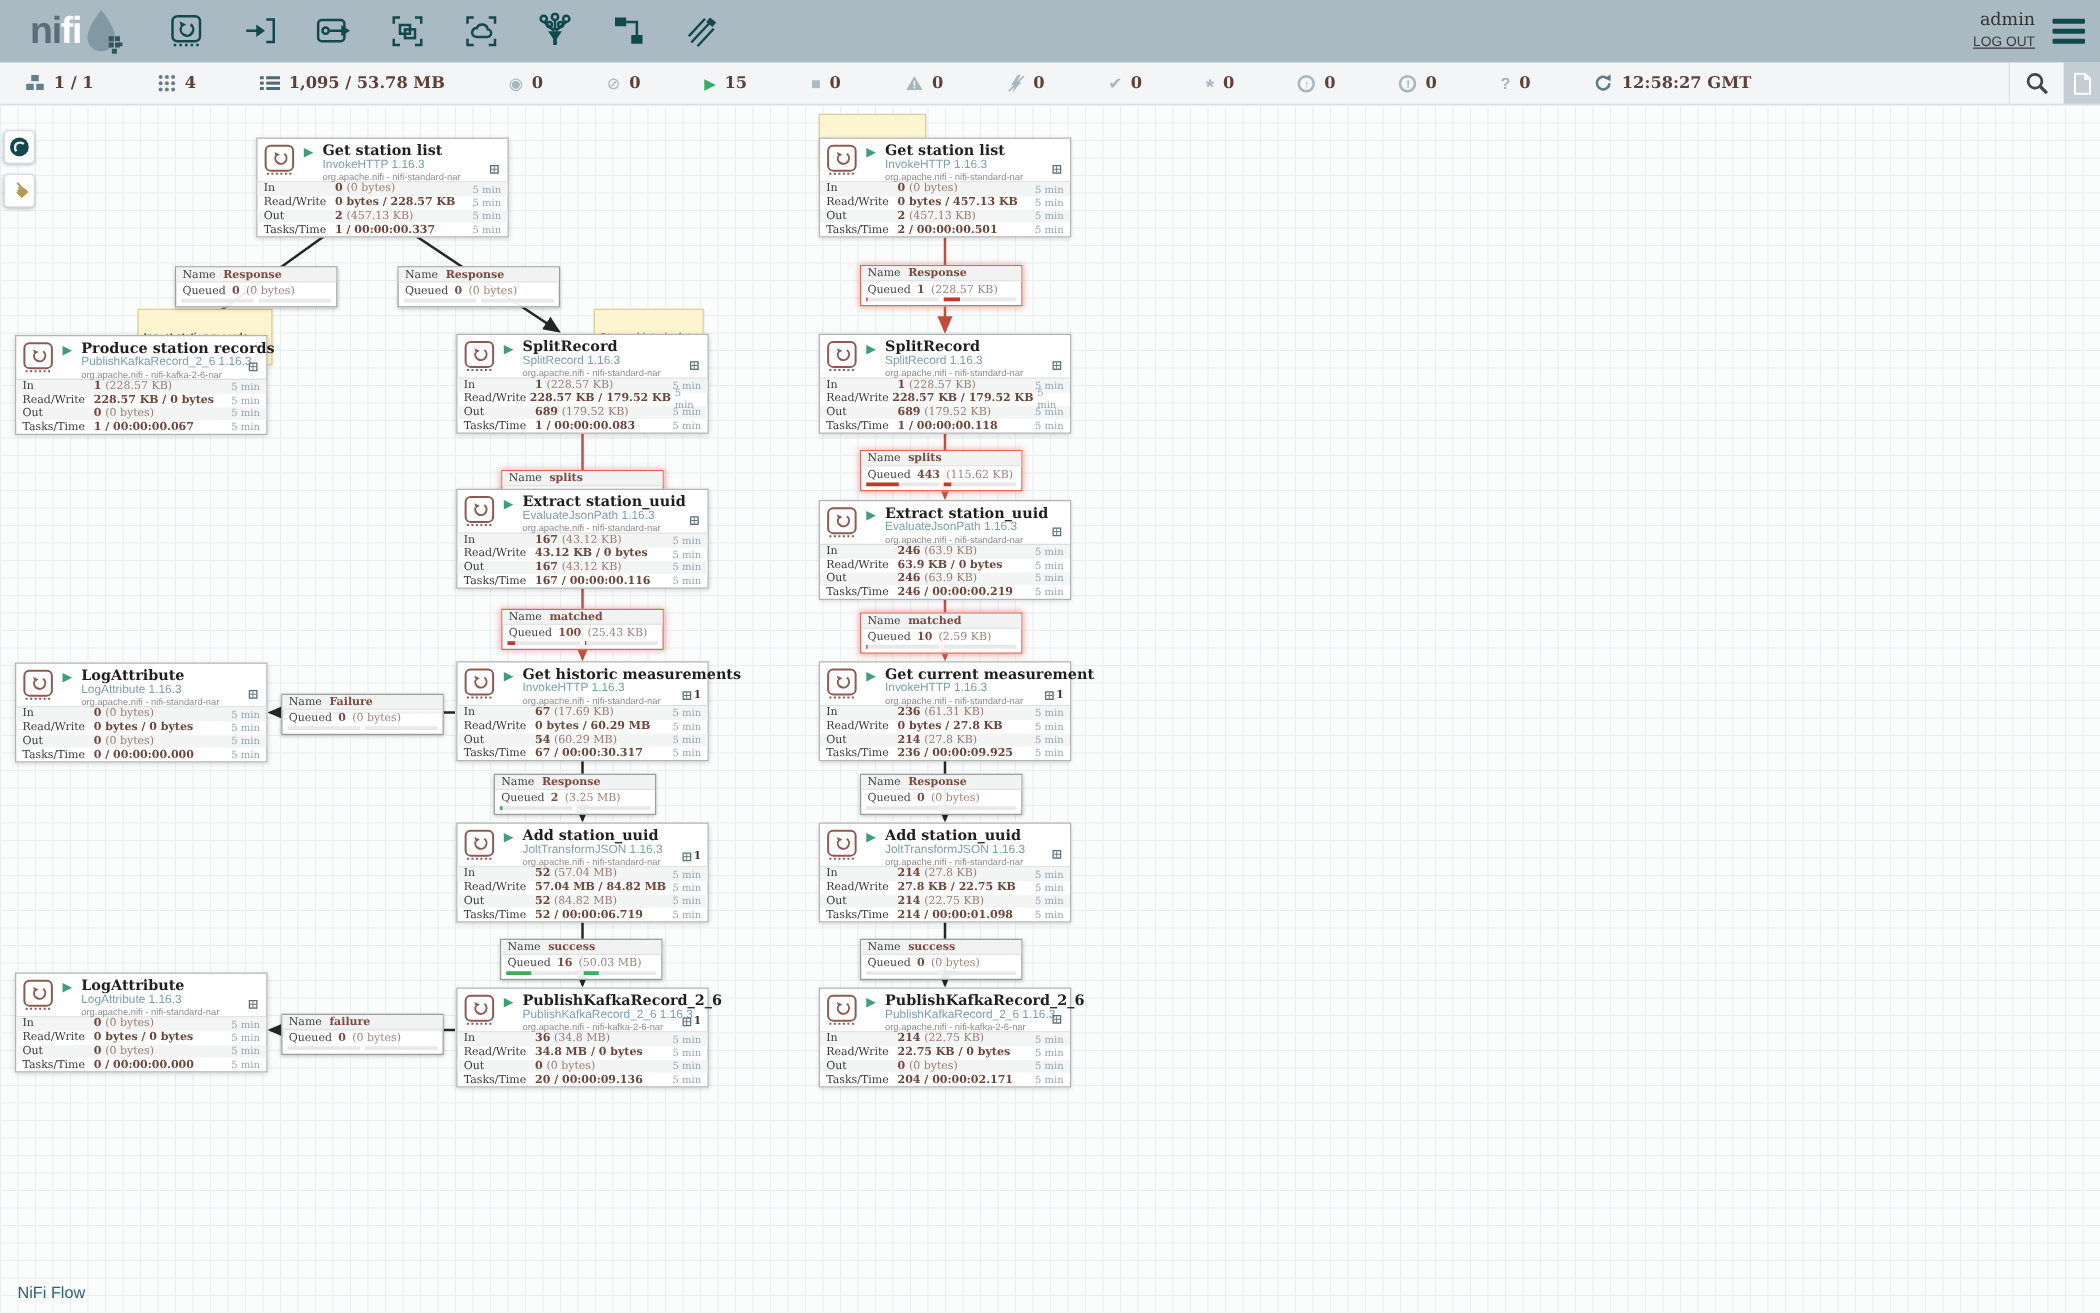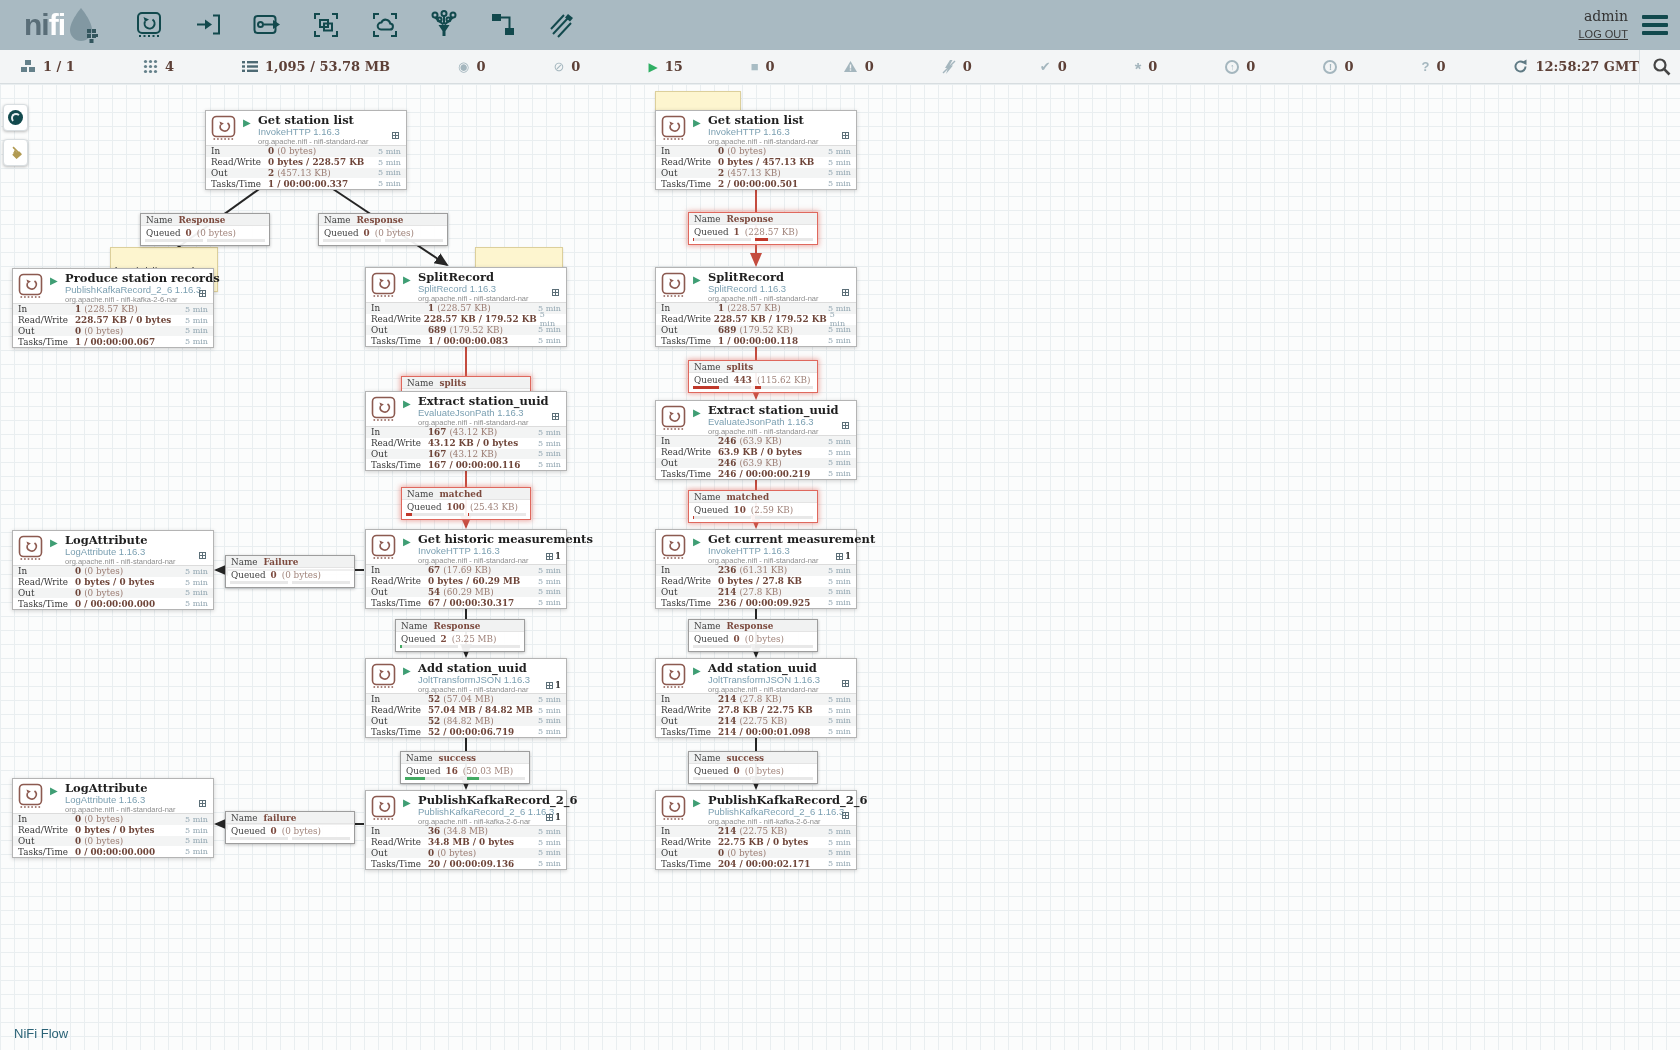--- a/index.html
+++ b/index.html
@@ -16,21 +16,21 @@
   .tool svg .f { fill:#12494d; stroke:none; }
   .header-right { margin-left:auto; display:flex; align-items:center; margin-right:12px; gap:14px; }
   .user-block { text-align:right; }
   .user-name { font-family:"DejaVu Serif", serif; font-size:14px; color:#333; }
   .logout { font-size:11px; color:#3a3a3a; text-decoration:underline; cursor:pointer; display:inline-block; margin-top:2px; }
   .hamburger { display:flex; flex-direction:column; gap:4px; cursor:pointer; }
   .hamburger span { width:26px; height:4px; background:#12494d; border-radius:1px; }
 
   
   .statusbar { position:absolute; left:0; top:50px; width:1680px; height:34px; background:#f3f5f6; border-bottom:1px solid #d7dde0; display:flex; align-items:center; z-index:19; }
-  .sb-items { display:flex; align-items:center; gap:68px; padding-left:20px; }
+  .sb-items { display:flex; align-items:center; gap:51px; padding-left:20px; }
   .sb-item { display:flex; align-items:center; gap:7px; }
   .sb-count { font-family:"DejaVu Serif", serif; font-weight:bold; font-size:13px; color:#5d4037; white-space:nowrap; }
   .sb-ico { display:inline-flex; align-items:center; justify-content:center; color:#a4b6be; font-size:13px; line-height:1; }
   .sb-ico.dark { color:#5f7a84; }
   .sb-ico.green { color:#2faf64; font-size:12px; }
   .sb-ico.square { color:#a8bcc4; font-size:13px; }
   .circle-ico { width:14px; height:14px; border:2px solid #a4b6be; border-radius:50%; font-size:9px; font-weight:bold; color:#a4b6be; display:inline-flex; align-items:center; justify-content:center; }
   .sb-right { margin-left:auto; display:flex; align-items:stretch; height:100%; }
   .sb-search { width:44px; display:flex; align-items:center; justify-content:center; border-left:1px solid #dde3e6; cursor:pointer; }
   .sb-note { width:29px; background:#c3ced3; display:flex; align-items:center; justify-content:center; cursor:pointer; }

